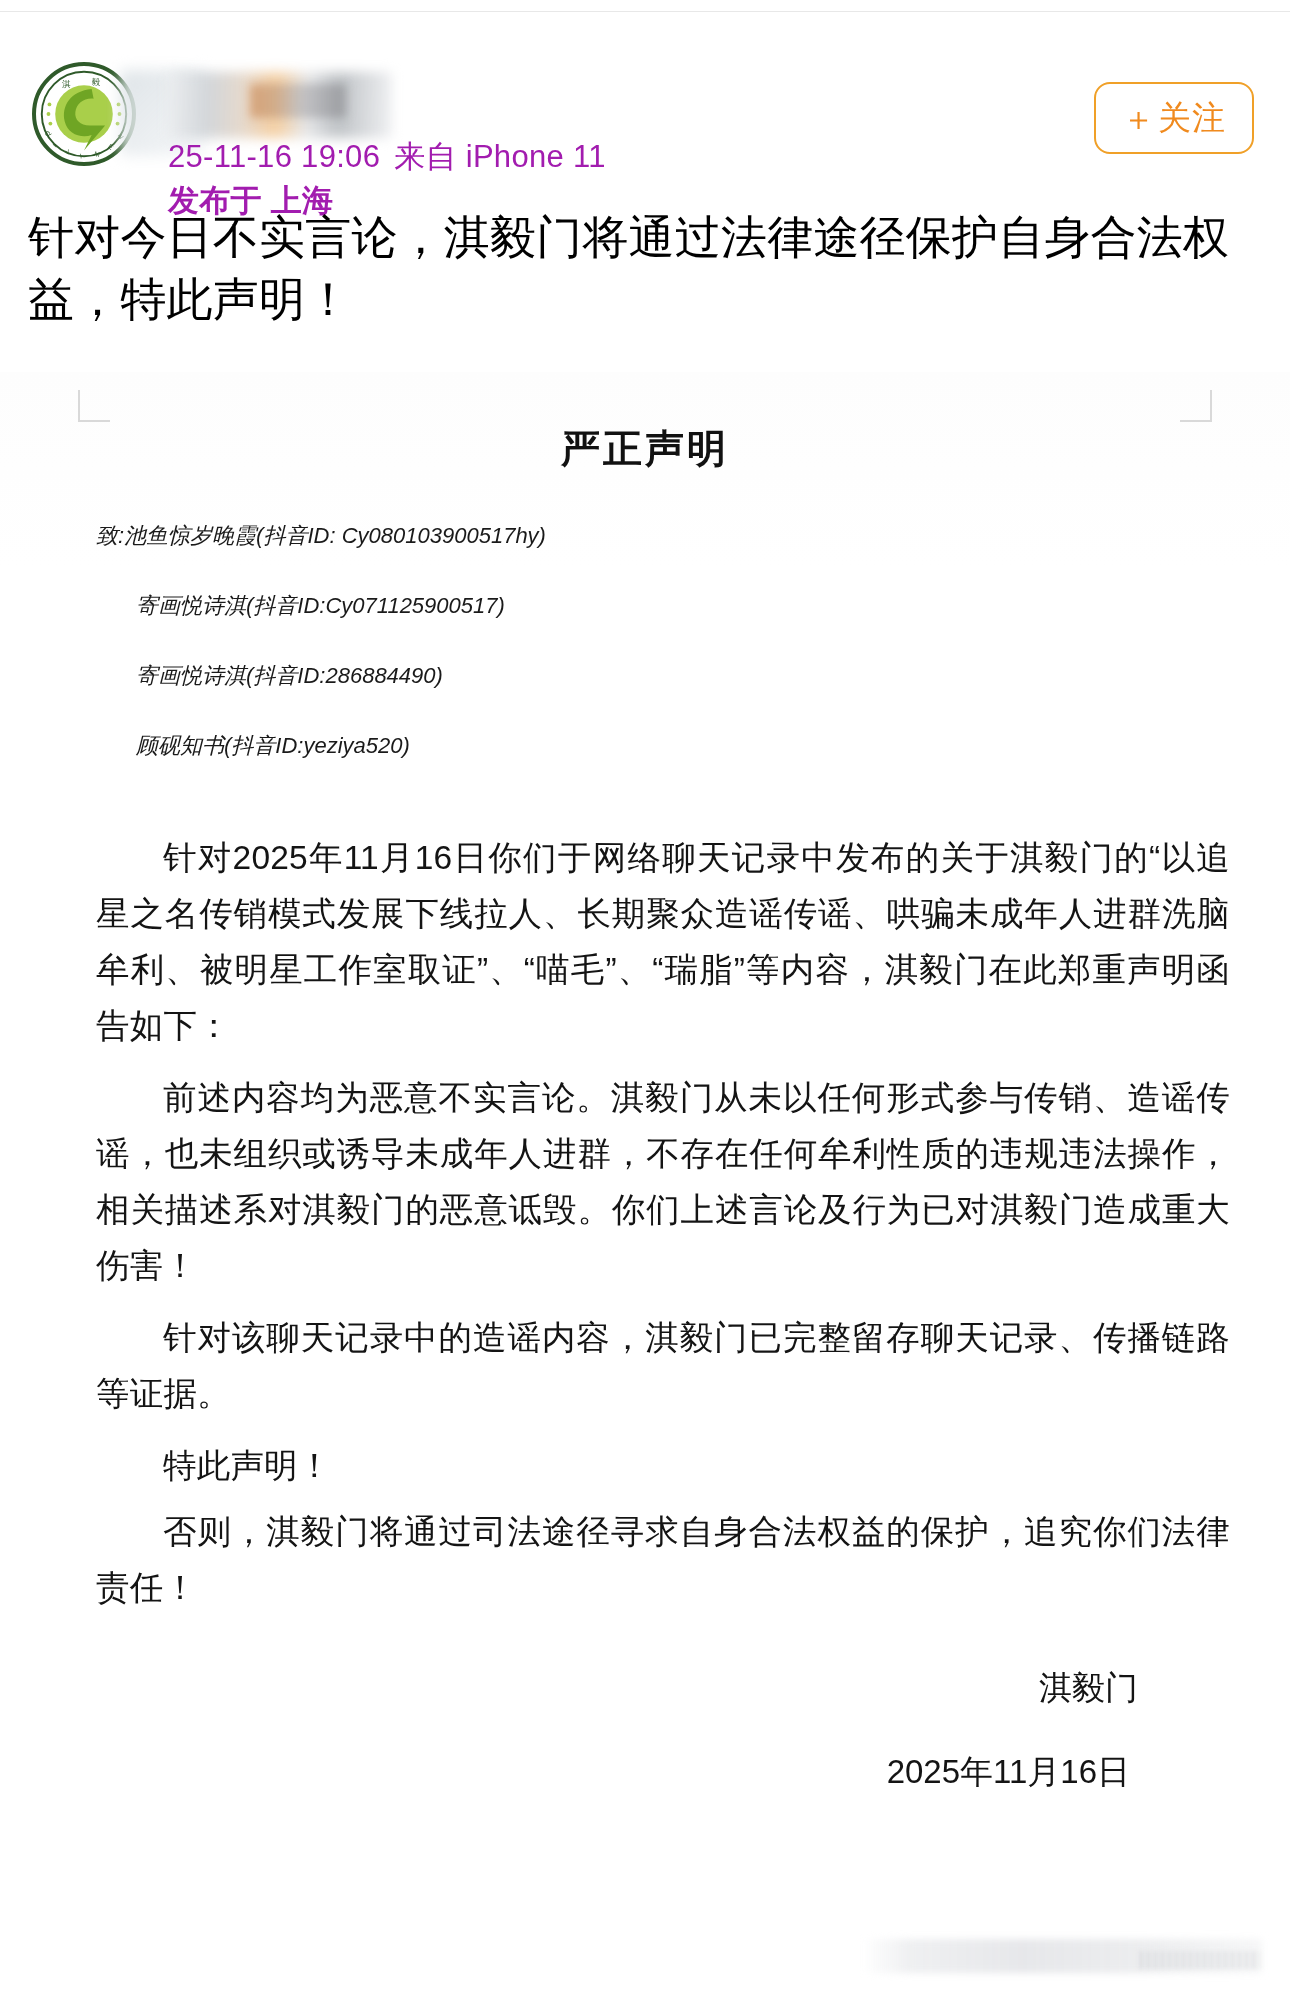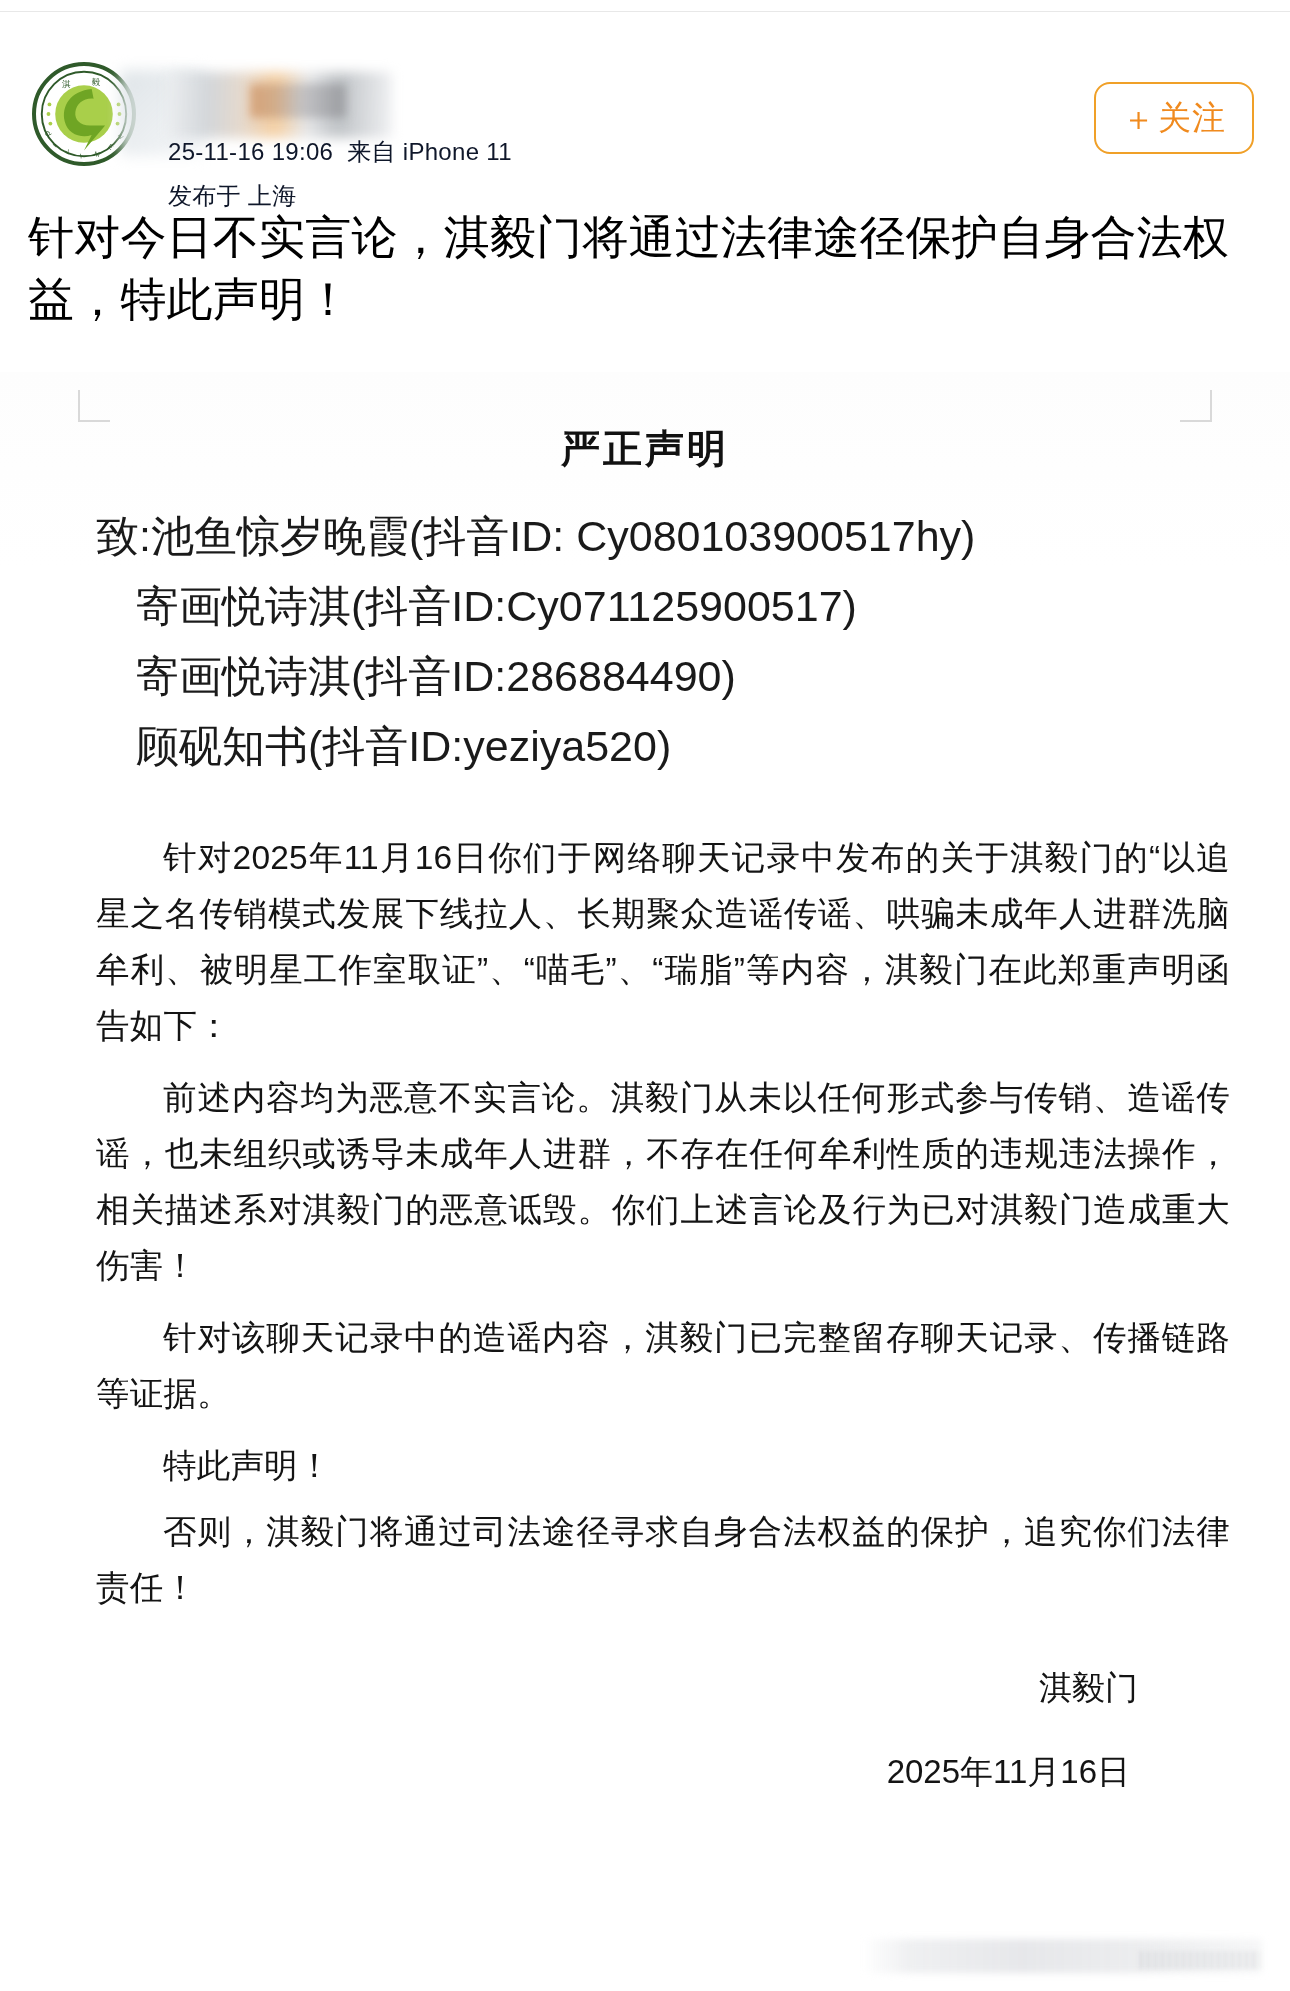--- a/index.html
+++ b/index.html
@@ -83,27 +83,27 @@
     width: 96px;
     height: 34px;
     border-radius: 3px;
     background: linear-gradient(90deg, rgba(198,120,60,.55), rgba(160,160,165,.5), rgba(120,120,124,.5));
     filter: blur(5px);
   }
 
   .meta-line {
     position: absolute;
     left: 168px;
-    font-size: 24px;
-    color: #0f172a;
+    font-size: 31px;
+    color: #a21caf;
     letter-spacing: .3px;
     white-space: nowrap;
   }
   .meta-line.l1 { top: 104px; }
-  .meta-line.l2 { top: 148px; }
+  .meta-line.l2 { top: 148px; font-weight: bold; }
   .meta-source { margin-left: 14px; }
 
   .follow-btn {
     position: absolute;
     right: 36px;
     top: 50px;
     width: 160px;
     height: 72px;
     border: 2px solid #f0a028;
     border-radius: 16px;
@@ -175,25 +175,26 @@
     margin-top: 50px;
     letter-spacing: 3px;
   }
 
   .recipients {
     margin-top: 34px;
     padding-left: 96px;
     padding-right: 90px;
   }
   .recipient {
-    font-size: 43px;
+    font-size: 22px;
     color: #1a1a1a;
     line-height: 52px;
     margin-bottom: 18px;
     white-space: nowrap;
+    font-style: italic;
   }
   .recipient.first { padding-left: 0; }
   .recipient.indented { padding-left: 40px; }
 
   .body-block {
     margin-top: 58px;
     padding-left: 96px;
     padding-right: 60px;
   }
   .para {

